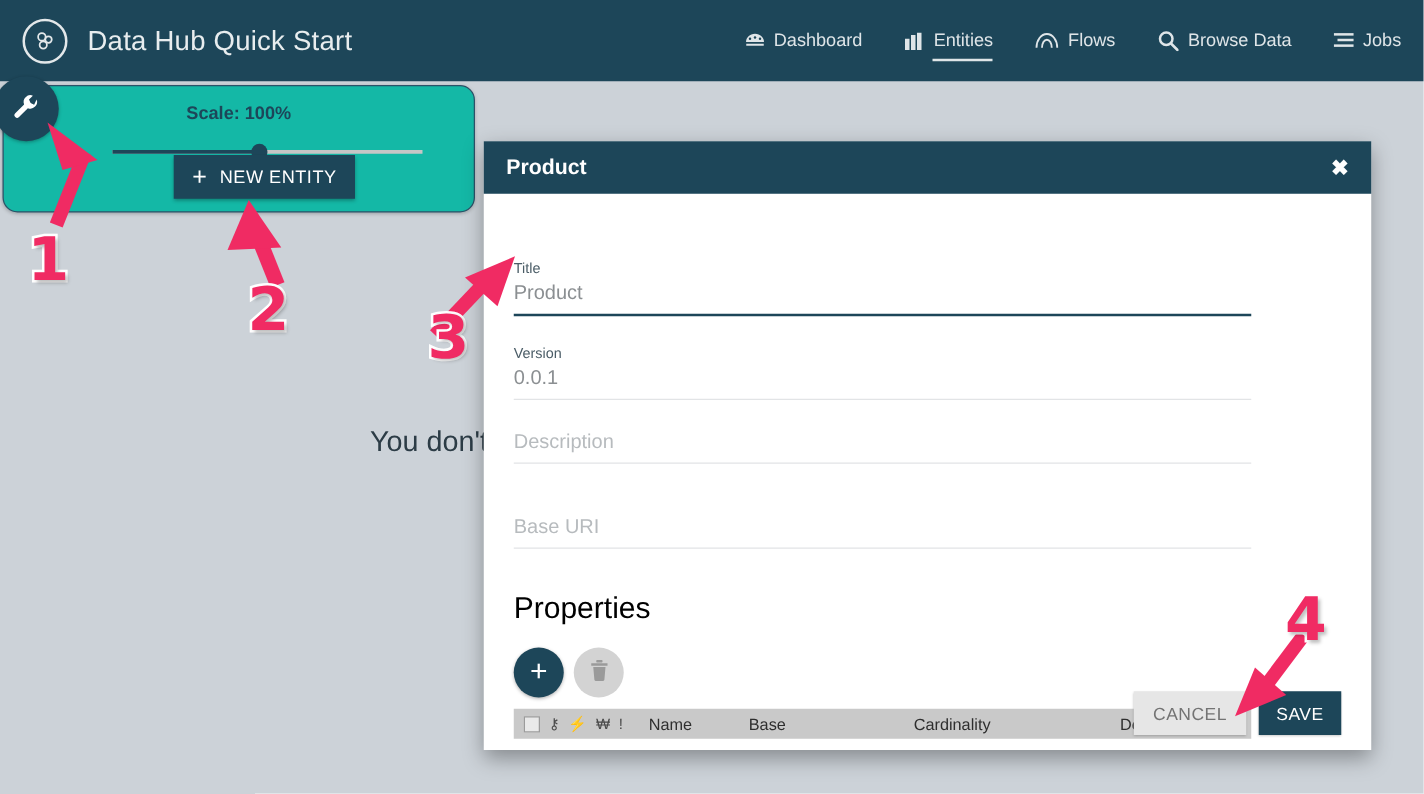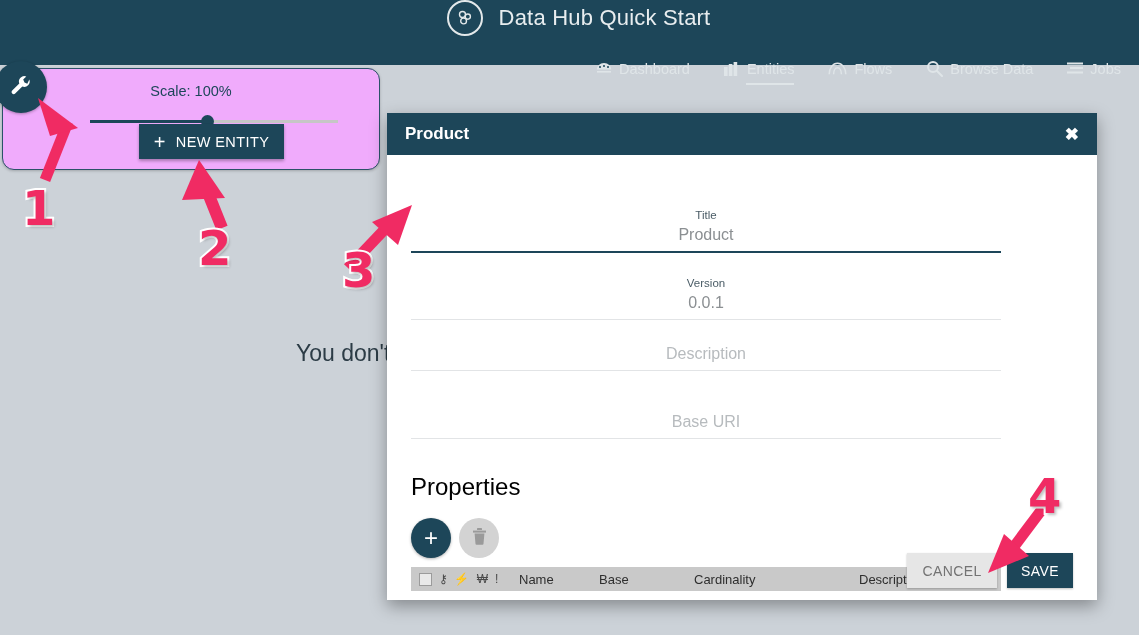--- a/index.html
+++ b/index.html
@@ -14,21 +14,21 @@
     width: 1139px; height: 635px;
     background: #ccd2d8;
     overflow: hidden;
   }
 
   
   #topbar {
     position: absolute; left: 0; top: 0;
     width: 1139px; height: 65px;
     background: #1d4659;
-    display: flex; align-items: center; flex-direction: column;
+    display: flex; align-items: center;
   }
   #brand { display: flex; align-items: center; padding-left: 18px; }
   #brand-logo {
     width: 32px; height: 32px; border-radius: 50%;
     border: 2px solid #e3e8ea;
     display: flex; align-items: center; justify-content: center;
     color: #e3e8ea; font-size: 17px; line-height: 1;
   }
   #brand-title {
     color: #e8edef; font-size: 22px; margin-left: 16px;
@@ -46,24 +46,25 @@
   .navitem .nav-ico { display: flex; align-items: center; color: #dfe5e8; }
   .navitem.active .nav-underline {
     position: absolute; left: 22px; right: 0; bottom: 16px;
     height: 2px; background: #dfe5e8;
   }
 
   
   #toolpanel {
     position: absolute; left: 2px; top: 68px;
     width: 376px; height: 100px;
-    background: #f0abfc;
+    background: #14b8a6;
     border: 1px solid #2b5268;
     border-radius: 12px;
     box-shadow: 0 1px 3px rgba(0,0,0,.22);
+    font-weight: bold;
   }
   #wrench-btn {
     position: absolute; left: -8px; top: -8px;
     width: 52px; height: 52px; border-radius: 50%;
     background: #1d4659; color: #fff;
     display: flex; align-items: center; justify-content: center;
     font-size: 22px; cursor: pointer;
     box-shadow: 0 1px 3px rgba(0,0,0,.3);
   }
   #scale-label {
@@ -114,21 +115,21 @@
     height: 42px; background: #1d4659;
     display: flex; align-items: center; padding: 0 18px;
   }
   #modal-title { color: #ffffff; font-size: 17px; font-weight: bold; }
   #modal-close {
     margin-left: auto; color: #ffffff; font-size: 17px;
     font-weight: bold; cursor: pointer; line-height: 1;
   }
   #modal-body {
     position: relative; height: 445px; padding: 0 24px;
-    box-sizing: border-box; overflow: hidden; text-align: center;
+    box-sizing: border-box; overflow: hidden;
   }
 
   .field { position: absolute; left: 24px; width: 590px; }
   .field-label { font-size: 11.5px; color: #4a5c66; margin-bottom: 5px; }
   .field-value { font-size: 16px; color: #8b8f92; padding-bottom: 7px; }
   .field-value.placeholder { color: #b7bbbe; }
   .field-underline { height: 1px; background: #e2e4e6; }
   .field-underline.focused { height: 2px; background: #1d4659; }
 
   #f-title { top: 54px; }
@@ -160,21 +161,21 @@
     display: flex; align-items: center; font-size: 13px; color: #2e2e2e;
   }
   #prop-table-header .th { display: flex; align-items: center; }
   .th-check { width: 28px; justify-content: center; }
   .chkbox {
     width: 11px; height: 11px; background: #e9e9e9; border: 1px solid #9b9b9b;
   }
   .th-icons { width: 80px; gap: 7px; font-size: 12px; color: #4a4a4a; }
   .th-name { width: 80px; }
   .th-type { width: 95px; }
-  .th-card { width: 165px; }
+  .th-card { width: 165px; margin-left: 37px; }
   .th-desc { flex: 1; }
 
   #modal-footer {
     position: absolute; left: 0; right: 0; bottom: 12px;
     display: flex; justify-content: flex-end; gap: 10px; padding-right: 24px;
   }
   #cancel-btn {
     min-width: 90px; height: 35px; background: #e6e6e6; color: #737373;
     display: flex; align-items: center; justify-content: center;
     font-size: 14px; letter-spacing: .4px; cursor: pointer;

